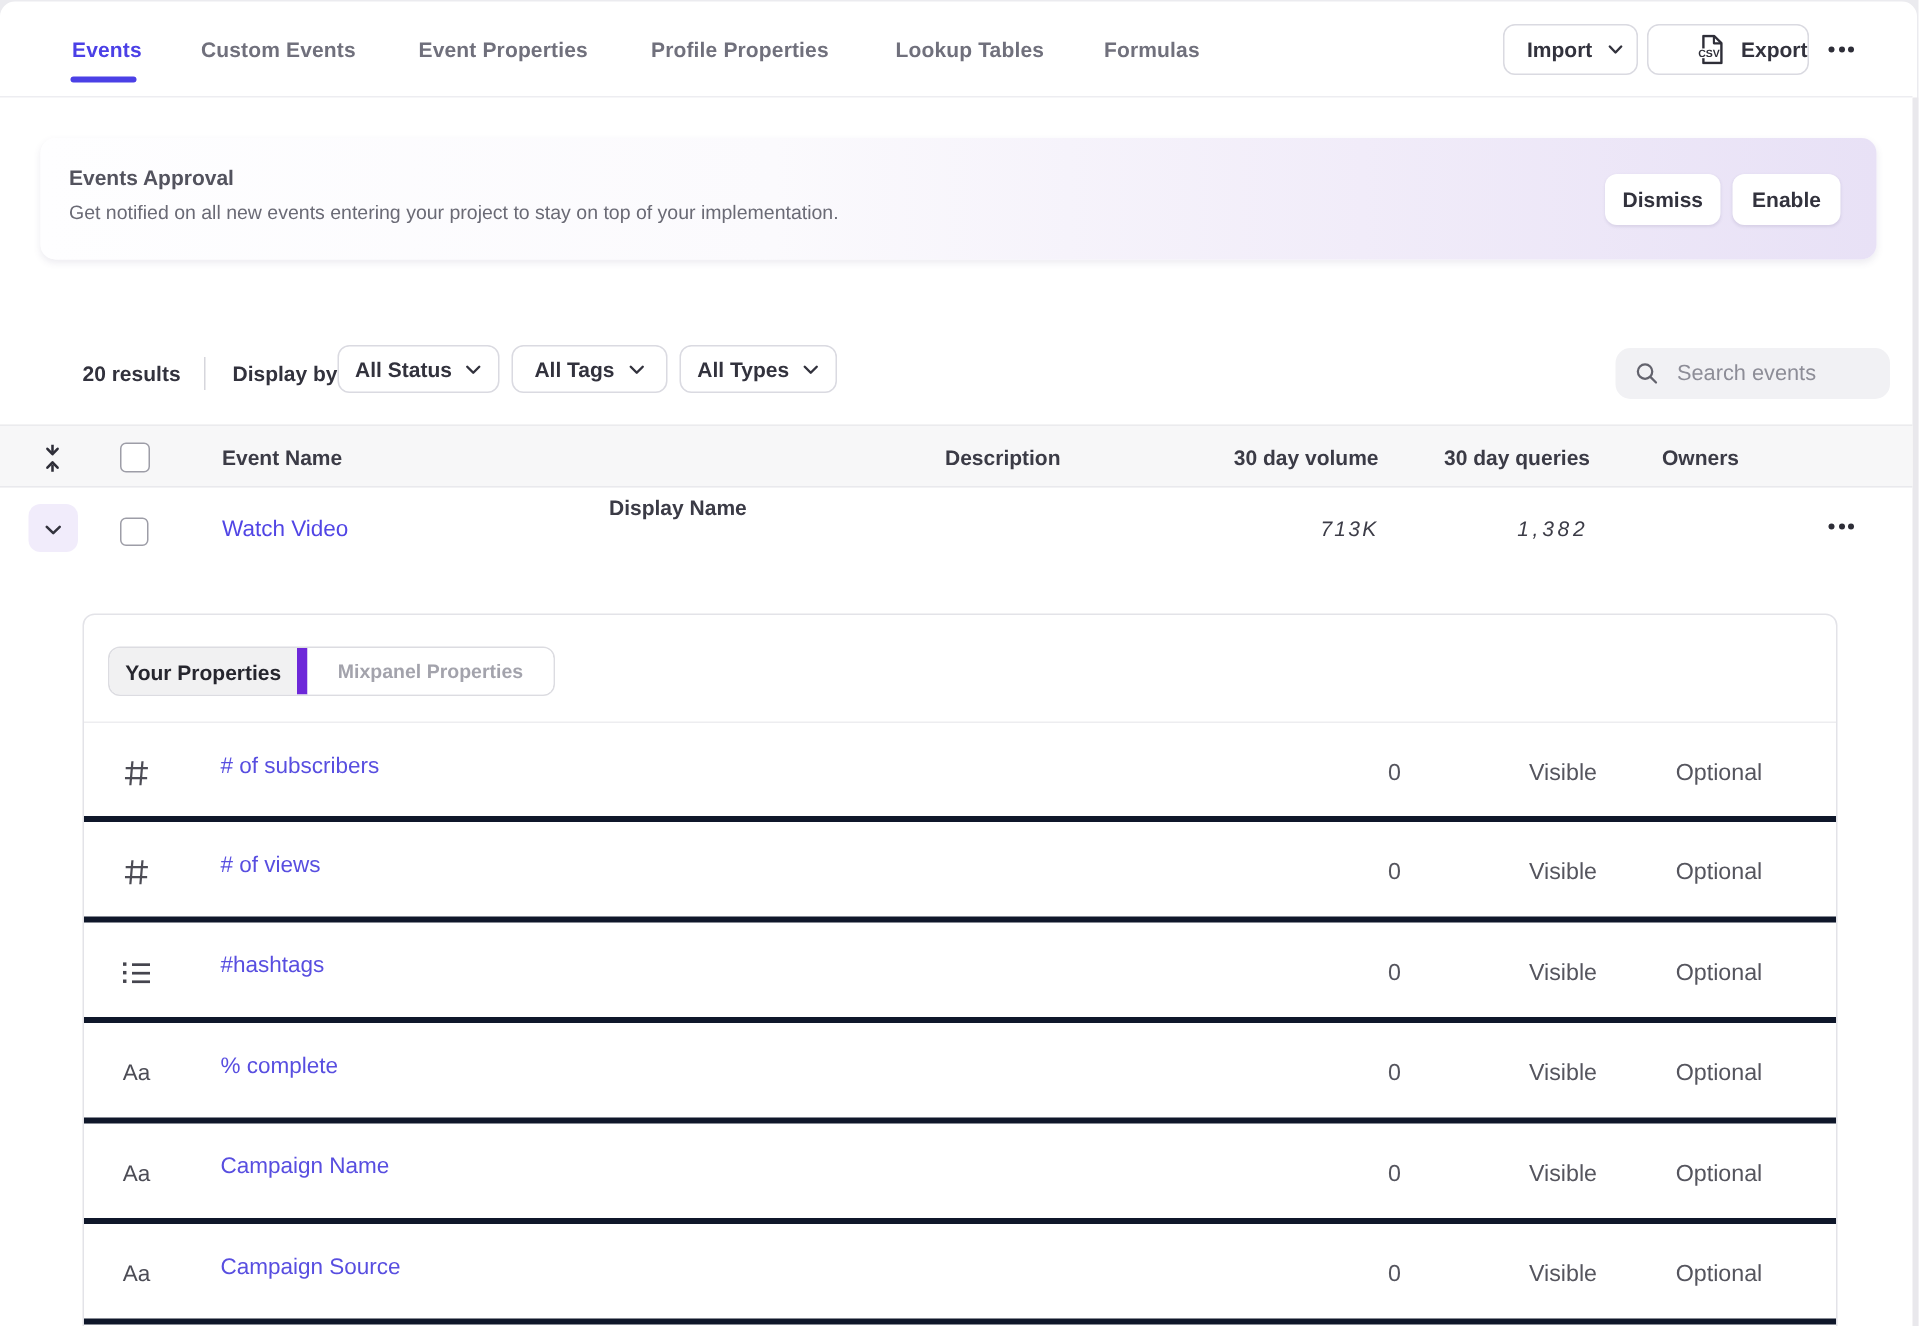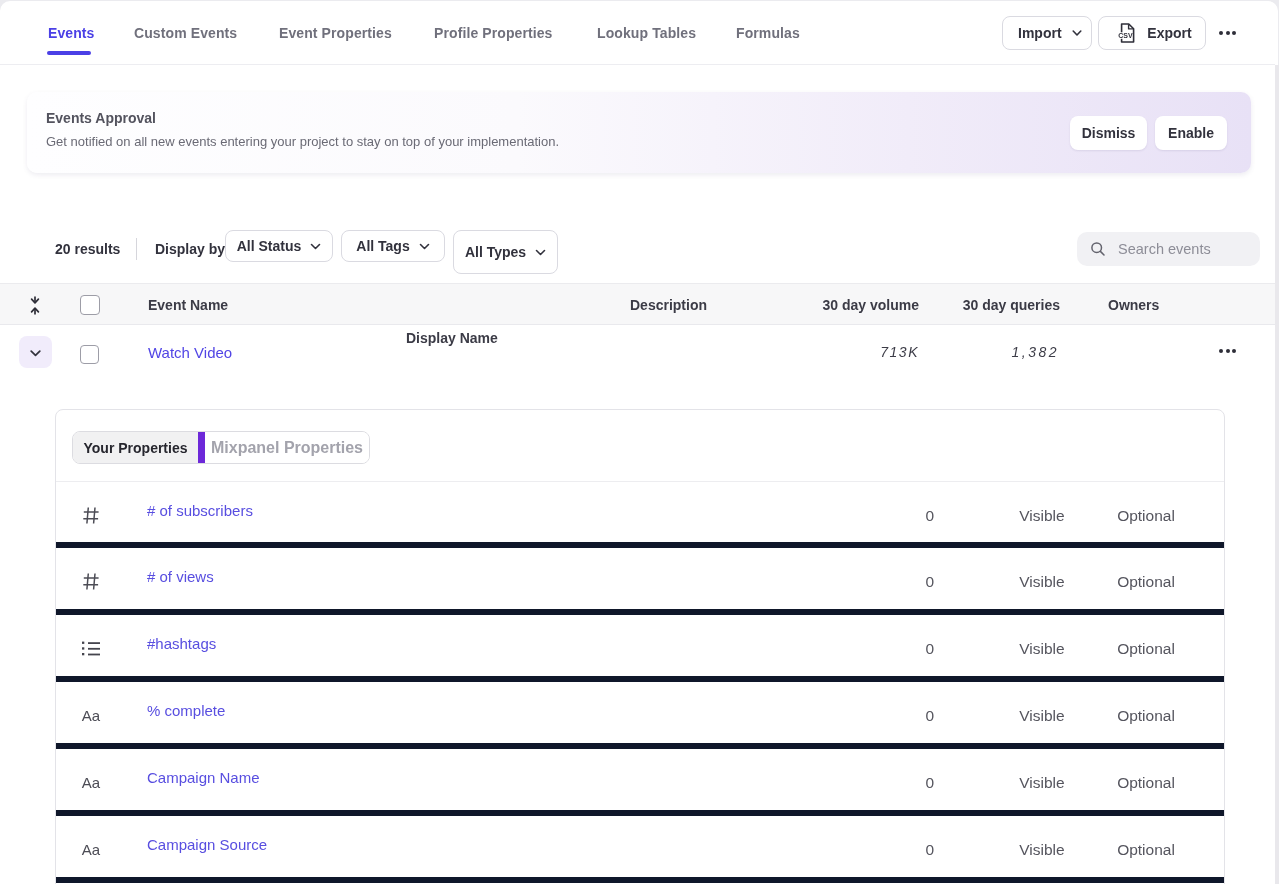--- a/index.html
+++ b/index.html
@@ -52,23 +52,23 @@
   .dots i { width:4px; height:4px; border-radius:50%; background:#2e2e38; }
 
   
   .panel { position:absolute; left:55px; top:409px; width:1170px; height:520px;
            border:1px solid #e3e3e8; border-radius:8px; background:#fff; }
   .seg { position:absolute; left:16px; top:21px; width:298px; height:33px; border:1px solid #dcdce1; border-radius:8px;
          display:flex; overflow:hidden; }
   .seg .s1 { width:132px; background:#f1f1f2; border-right:7px solid #6d28d9; display:flex; align-items:center; justify-content:center;
              font-size:14px; font-weight:600; color:#26262e; }
   .seg .s2 { flex:1; background:#fff; display:flex; align-items:center; justify-content:center;
-             font-size:16px; font-weight:600; color:#a3a3ac; }
+             font-size:13px; font-weight:600; color:#a3a3ac; }
   .tabarea-border { position:absolute; left:0; top:71px; width:1168px; height:1px; background:#ededf0; }
-  .prow { position:absolute; left:0; width:1168px; height:67px; border-bottom:6px solid #0f172a; }
+  .prow { position:absolute; left:0; width:1168px; height:67px; border-bottom:4px solid #0f172a; }
   .pname { position:absolute; left:91px; top:20px; font-size:15px; font-weight:500; color:#584ee0; }
   .picon { position:absolute; left:21px; top:0; width:28px; height:67px; display:flex; align-items:center; justify-content:center; }
   .pzero { position:absolute; right:290px; top:25px; font-size:15.5px; color:#55555e; }
   .pvis  { position:absolute; left:936px; width:100px; top:25px; text-align:center; font-size:15.5px; color:#55555e; }
   .popt  { position:absolute; left:1035px; width:110px; top:25px; text-align:center; font-size:15.5px; color:#55555e; }
   .aa   { font-size:15px; color:#4c4c55; font-weight:500; }
 </style>
 </head>
 <body>
 <div id="page">
@@ -82,21 +82,21 @@
   <div class="tab" style="left:279px">Event Properties</div>
   <div class="tab" style="left:434px">Profile Properties</div>
   <div class="tab" style="left:597px">Lookup Tables</div>
   <div class="tab" style="left:736px">Formulas</div>
 
   <div class="btn" style="left:1002px; top:16px; width:90px; height:34px; justify-content:flex-start; padding-left:15px;">Import<span style="display:inline-block;width:10px"></span>
     <svg width="10" height="10" viewBox="0 0 10 10">
         <path d="M1.2 3 L5 7 L8.8 3" fill="none" stroke="#32323d" stroke-width="1.6" stroke-linecap="round" stroke-linejoin="round"></path>
       </svg>
   </div>
-  <div class="btn" style="left:1098px; top:16px; width:108px; height:34px; justify-content:center; padding-left:6px;">
+  <div class="btn" style="left:1098px; top:16px; width:108px; height:34px; justify-content:flex-end; padding-left:6px;">
     <svg width="18" height="20" viewBox="0 0 18 20" style="margin-right:11px">
       <path d="M3.6 1 H10.8 L15.6 5.8 V19 H3.6 Z" fill="none" stroke="#2e2e38" stroke-width="1.6" stroke-linejoin="round"></path>
       <path d="M10.6 1.2 V5.9 H15.4" fill="none" stroke="#2e2e38" stroke-width="1.4" stroke-linejoin="round"></path>
       <rect x="0" y="9.3" width="13.6" height="6.5" fill="#ffffff"></rect>
       <text x="0.2" y="15.3" font-size="7" font-weight="700" fill="#2e2e38" font-family="Liberation Sans">CSV</text>
     </svg>
     Export
   </div>
   <div class="dots abs" style="left:1219px; top:31px;">
       <i></i>
@@ -117,21 +117,21 @@
   <div class="btn fbtn" style="left:225px; top:230px; width:108px; height:32px;">All Status<span style="display:inline-block;width:9px"></span>
     <svg width="11" height="11" viewBox="0 0 11 11">
         <path d="M1.5 3.5 L5.5 7.5 L9.5 3.5" fill="none" stroke="#32323d" stroke-width="1.6" stroke-linecap="round" stroke-linejoin="round"></path>
       </svg>
   </div>
   <div class="btn fbtn" style="left:341px; top:230px; width:104px; height:32px;">All Tags<span style="display:inline-block;width:9px"></span>
     <svg width="11" height="11" viewBox="0 0 11 11">
         <path d="M1.5 3.5 L5.5 7.5 L9.5 3.5" fill="none" stroke="#32323d" stroke-width="1.6" stroke-linecap="round" stroke-linejoin="round"></path>
       </svg>
   </div>
-  <div class="btn fbtn" style="left:453px; top:230px; width:105px; height:44px;">All Types<span style="display:inline-block;width:9px"></span>
+  <div class="btn fbtn" style="left:453px; top:230px; width:105px; height:32px;">All Types<span style="display:inline-block;width:9px"></span>
     <svg width="11" height="11" viewBox="0 0 11 11">
         <path d="M1.5 3.5 L5.5 7.5 L9.5 3.5" fill="none" stroke="#32323d" stroke-width="1.6" stroke-linecap="round" stroke-linejoin="round"></path>
       </svg>
   </div>
   <div class="search">
     <svg width="16" height="16" viewBox="0 0 16 16" style="margin-left:13px">
       <circle cx="6.7" cy="6.7" r="4.8" fill="none" stroke="#63636d" stroke-width="1.5"></circle>
       <path d="M10.4 10.4 L14 14" stroke="#63636d" stroke-width="1.5" stroke-linecap="round"></path>
     </svg>
     <span style="font-size:14.5px; margin-left:12px;">Search events</span>

